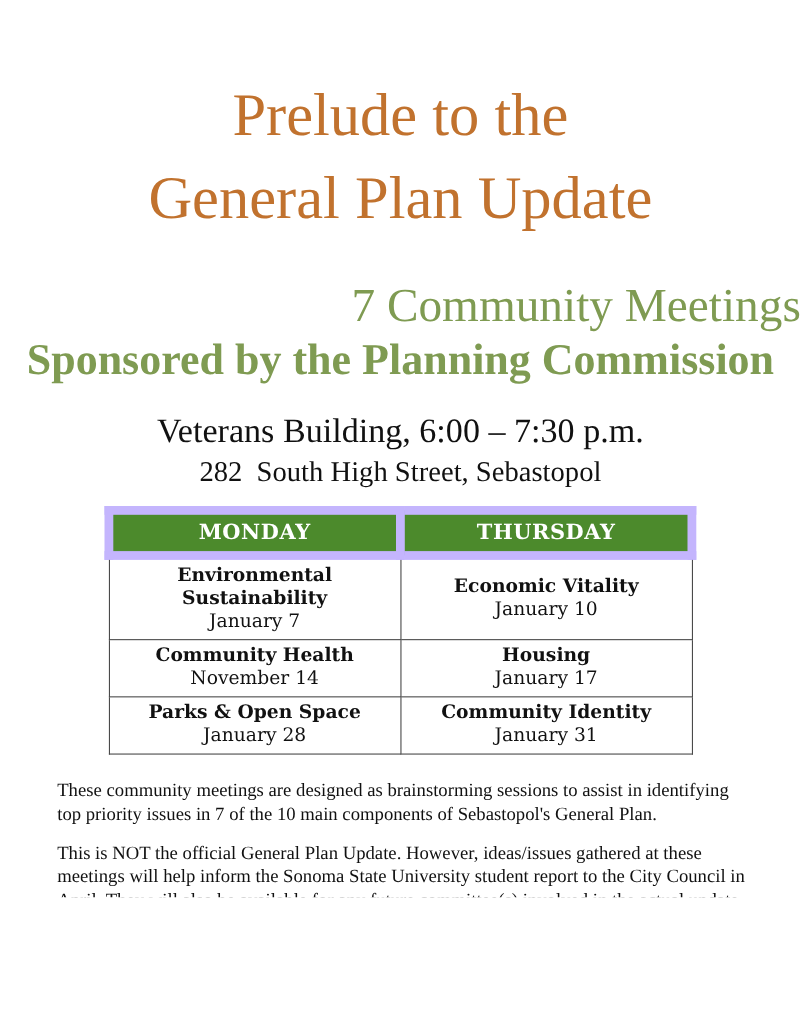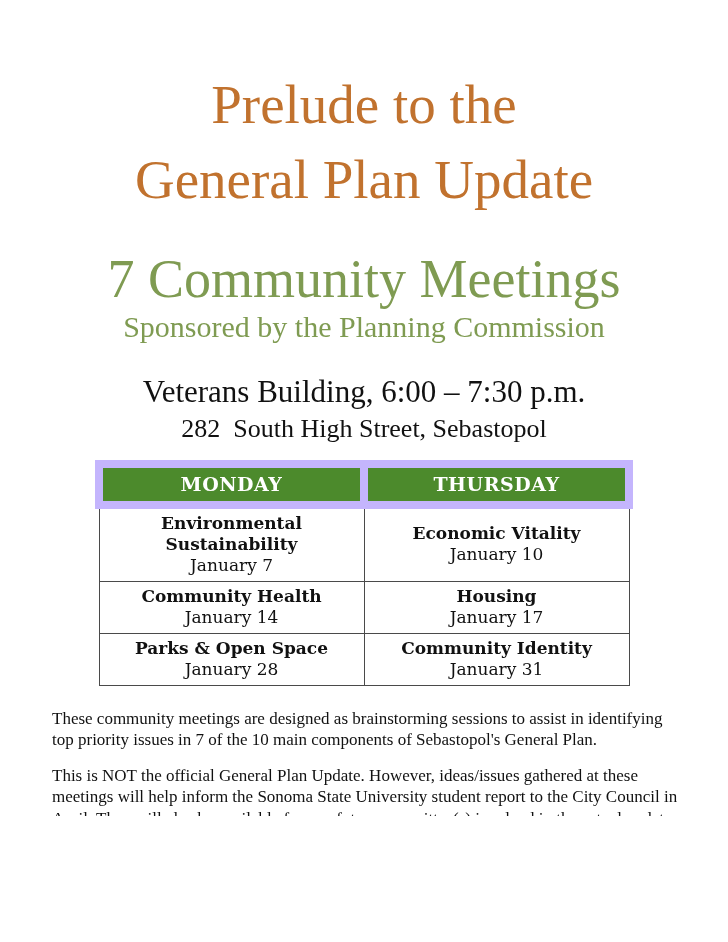--- a/index.html
+++ b/index.html
@@ -23,30 +23,31 @@
     padding-top: 30px;
     text-align: center;
     font-size: 55px;
     line-height: 75px;
     color: var(--accent-orange);
     font-weight: normal;
   }
   .title .line { display: block; }
   .subtitle1 {
     margin-top: 20px;
-    text-align: center;
-    font-size: 54px;
+    text-align: right;
+    font-size: 43px;
     line-height: 50px;
     color: var(--accent-olive);
   }
   .subtitle2 {
     text-align: center;
-    font-size: 30px;
+    font-size: 40px;
     line-height: 46px;
     color: var(--accent-olive);
+    font-weight: bold;
   }
   .venue1 {
     margin-top: 22px;
     text-align: center;
     font-size: 31px;
     line-height: 40px;
     color: #111111;
     white-space: pre-wrap;
   }
   .venue2 {
@@ -132,21 +133,21 @@
           <div class="date">January 7</div>
         </td>
         <td>
           <div class="topic">Economic Vitality</div>
           <div class="date">January 10</div>
         </td>
       </tr>
       <tr>
         <td>
           <div class="topic">Community Health</div>
-          <div class="date">January 14</div>
+          <div class="date">November 14</div>
         </td>
         <td>
           <div class="topic">Housing</div>
           <div class="date">January 17</div>
         </td>
       </tr>
       <tr>
         <td>
           <div class="topic">Parks &amp; Open Space</div>
           <div class="date">January 28</div>

